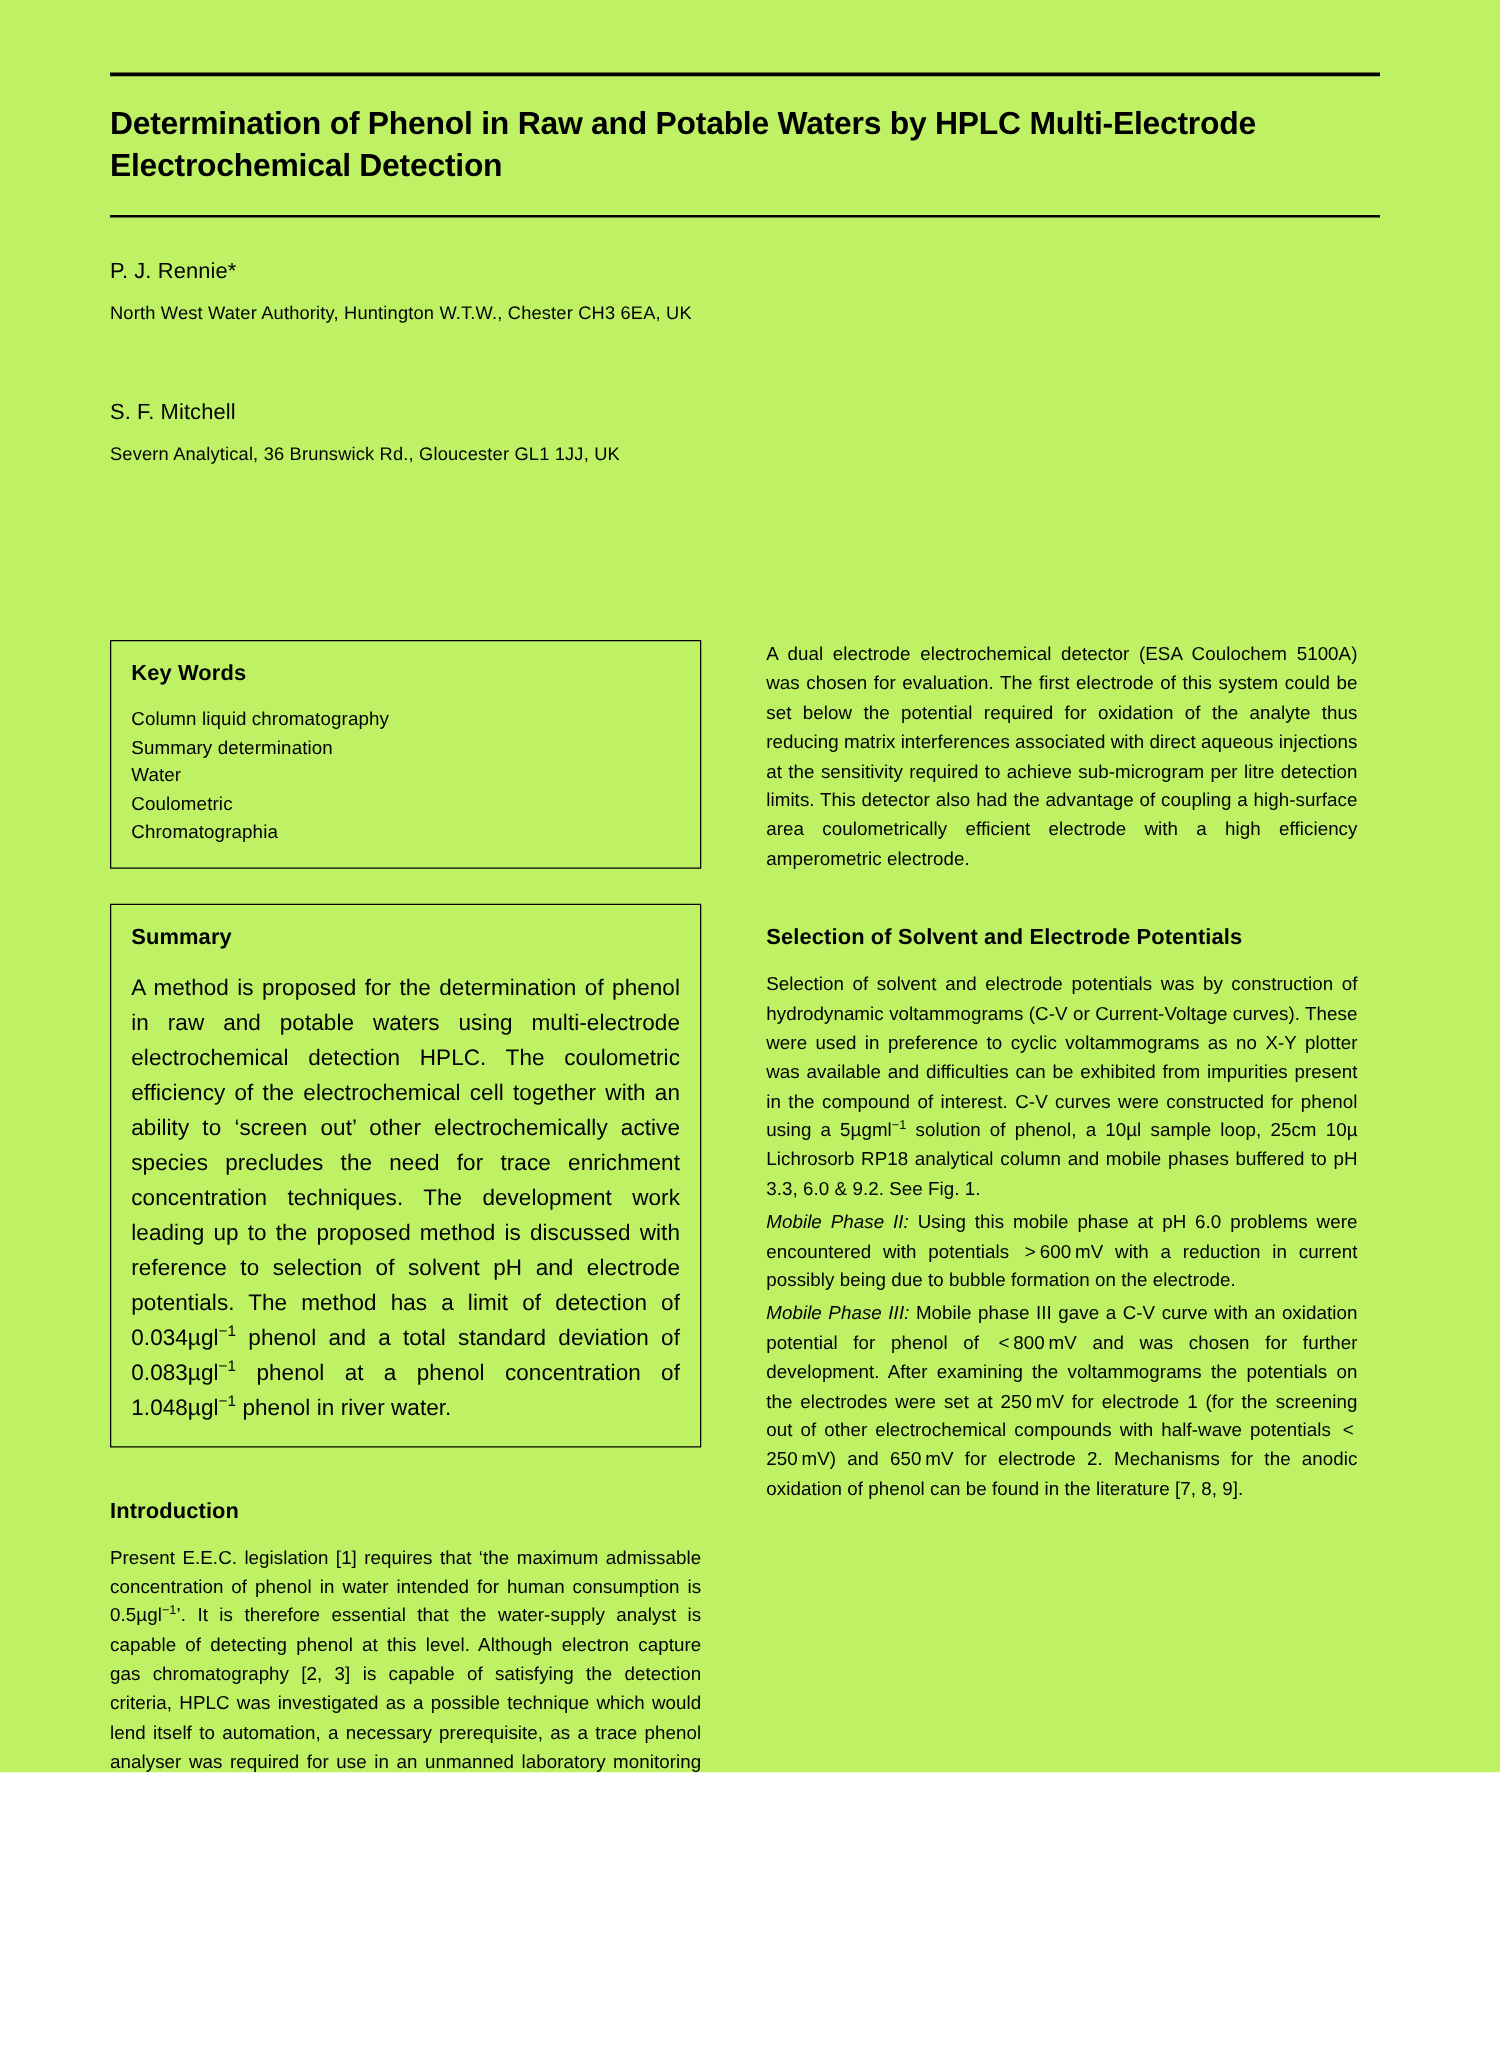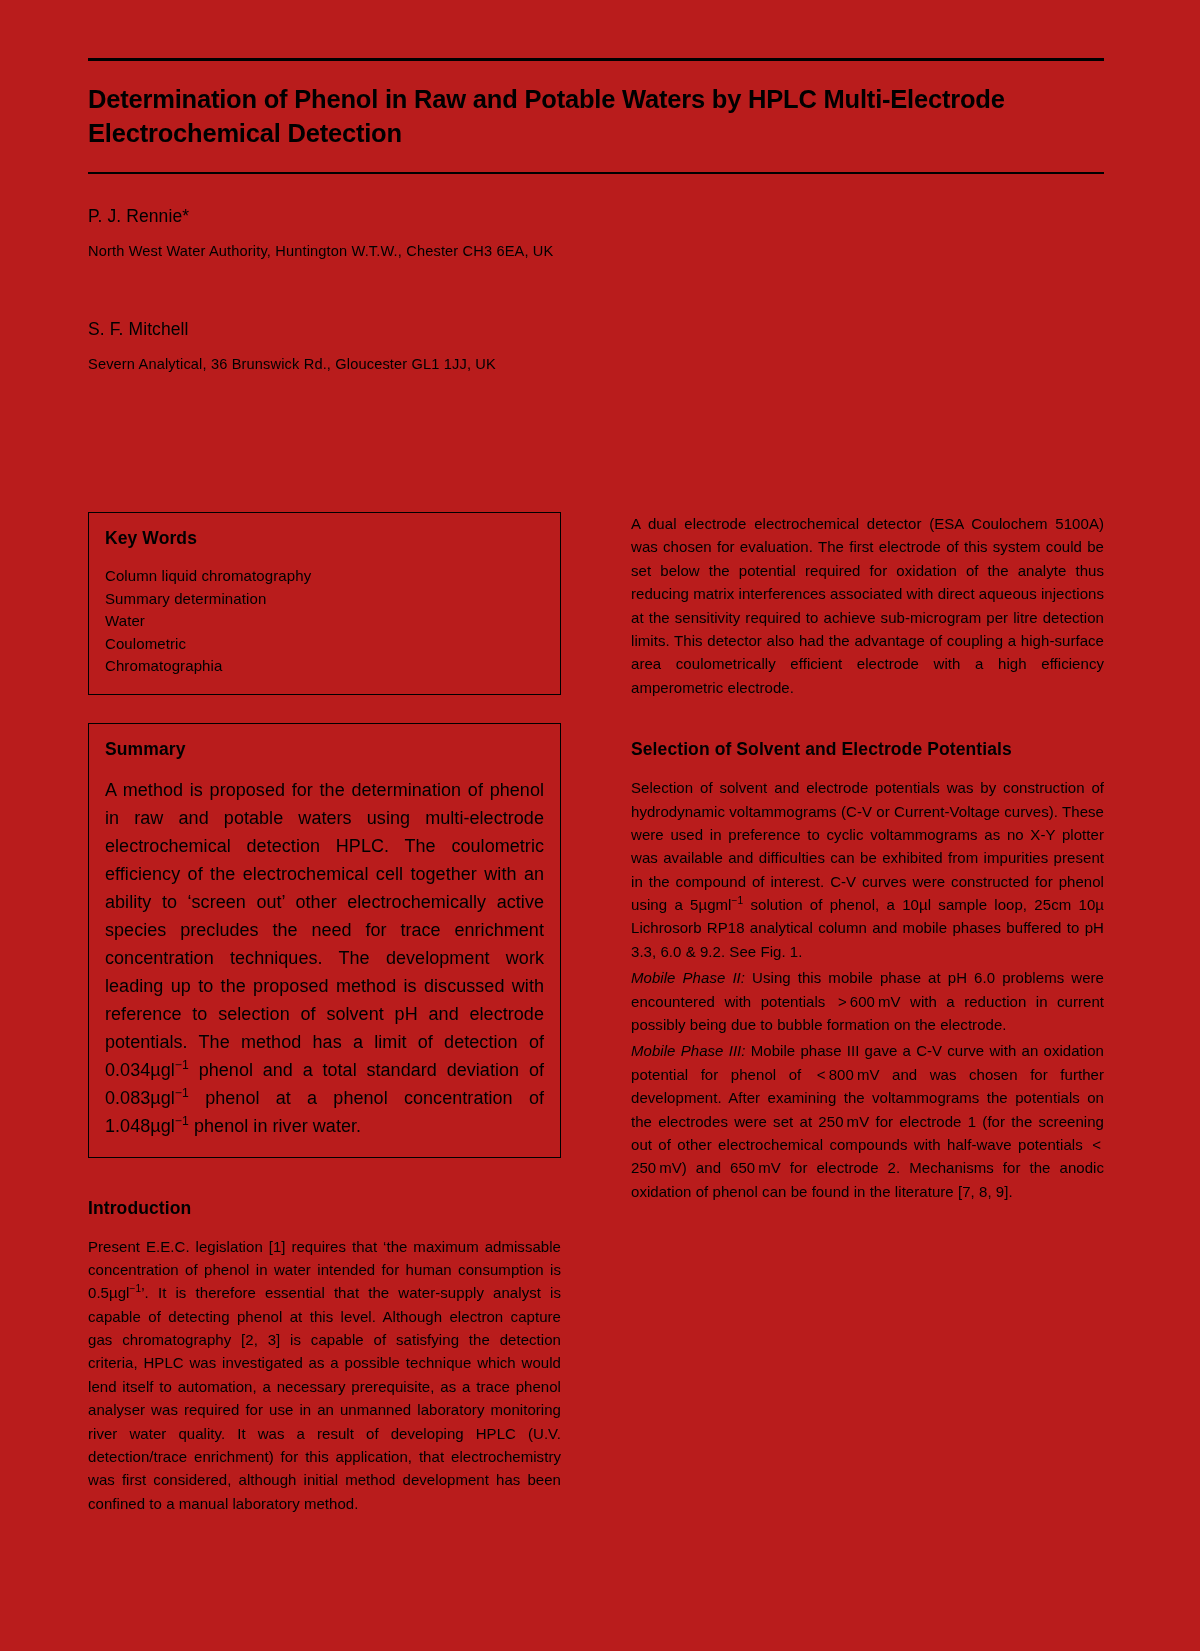--- a/index.html
+++ b/index.html
@@ -7,22 +7,22 @@
     padding: 0;
     background: #ffffff;
   }
   body {
     font-family: "Liberation Sans", sans-serif;
     color: #000000;
   }
   .page {
     position: relative;
     width: 1200px;
-    height: 1651px;
-    background: #b91c1c;
+    height: 1418px;
+    background: #bef264;
     box-sizing: border-box;
     padding: 0;
     overflow: hidden;
   }
   .content {
     position: absolute;
     left: 88px;
     top: 0;
     width: 1016px;
     height: 1651px;
@@ -69,21 +69,21 @@
     margin-top: 56px;
   }
 
   
   .columns {
     position: absolute;
     top: 512px;
     left: 0;
     width: 1016px;
     display: flex;
-    gap: 70px;
+    gap: 52px;
   }
   .col {
     width: 473px;
   }
 
   
   .box {
     border: 1.5px solid #000;
     padding: 15px 16px 16px 16px;
     box-sizing: border-box;

